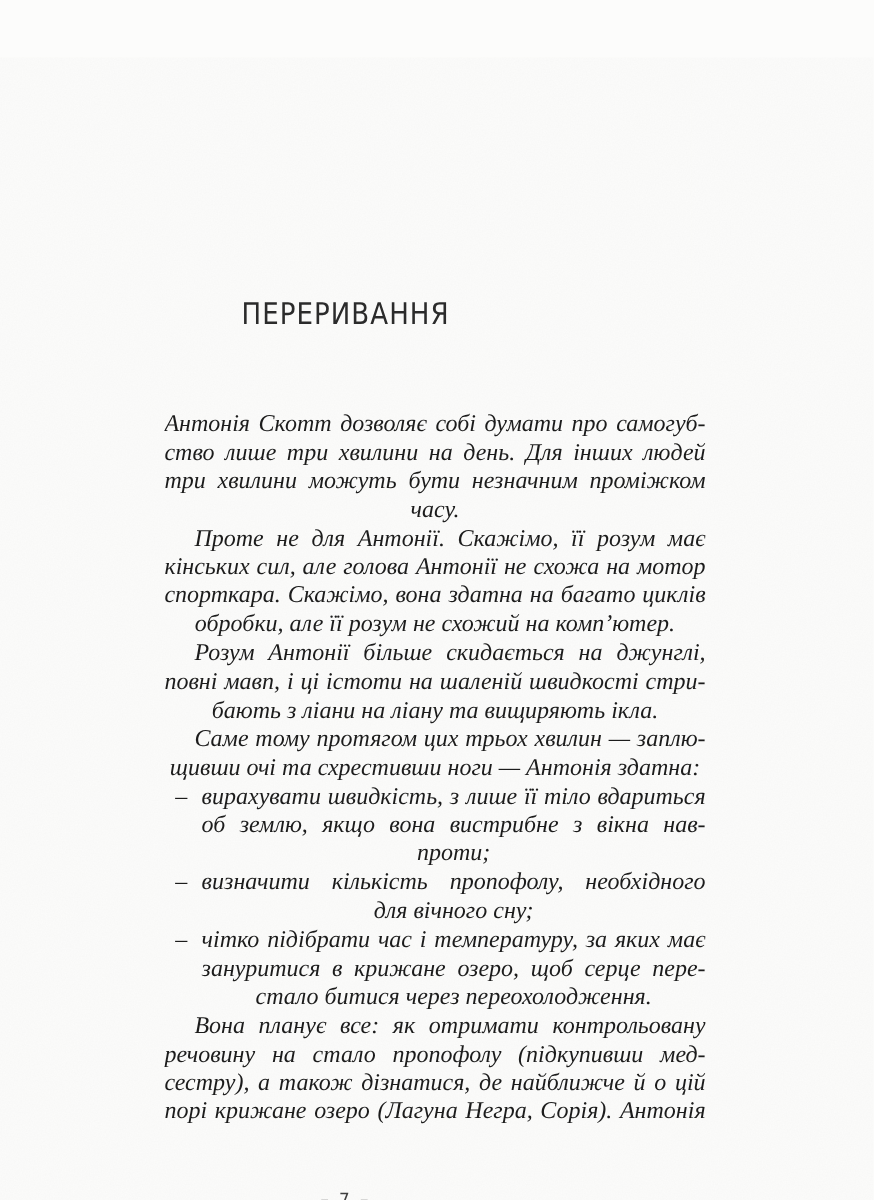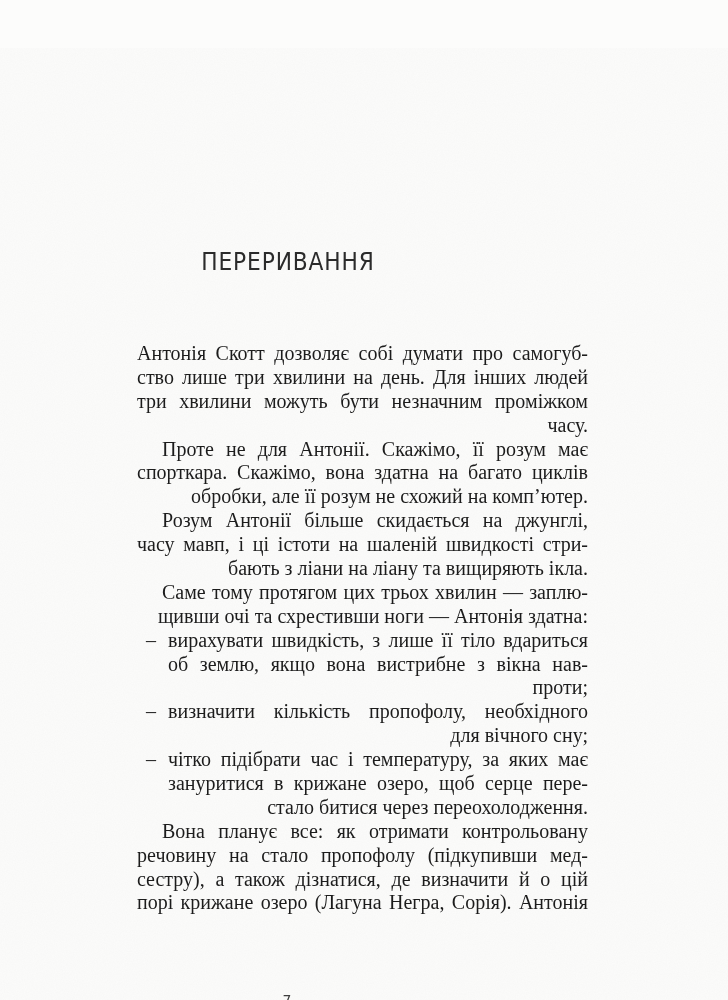--- a/index.html
+++ b/index.html
@@ -39,26 +39,26 @@
     color:var(--title-ink);
     transform:scaleX(0.87);
   }
   .body-text{
     position:absolute;
     left:137px;top:294px;
     width:451px;
     color:var(--ink);
     font-size:20px;
   }
-  .block{margin:0;padding:0;}
+  .block{margin:0;padding:0;font-style:italic;}
   .ln{
     height:var(--lh);
     line-height:var(--lh);
     overflow:hidden;
-    text-align:right;
+    text-align:center;
     white-space:normal;
   }
   .ln.j{text-align:justify;}
   .ln.j::after{content:"";display:inline-block;width:100%;height:0;}
   .ln.ind{text-indent:25px;}
   .list-item{position:relative;padding-left:31px;}
   .list-item .marker{
     position:absolute;
     left:9px;top:0;
     line-height:var(--lh);
@@ -90,26 +90,27 @@
 
   <div class="body-text">
       <div class="block">
         <div class="ln j">Антонія Скотт дозволяє собі думати про самогуб-</div>
         <div class="ln j">ство лише три хвилини на день. Для інших людей</div>
         <div class="ln j">три хвилини можуть бути незначним проміжком</div>
         <div class="ln">часу.</div>
       </div>
       <div class="block">
         <div class="ln j ind">Проте не для Антонії. Скажімо, її розум має багато</div>
+        <div class="ln j">кінських сил, але голова Антонії не схожа на мотор</div>
         <div class="ln j">спорткара. Скажімо, вона здатна на багато циклів</div>
         <div class="ln">обробки, але її розум не схожий на комп’ютер.</div>
       </div>
       <div class="block">
         <div class="ln j ind">Розум Антонії більше скидається на джунглі,</div>
-        <div class="ln j">часу мавп, і ці істоти на шаленій швидкості стри-</div>
+        <div class="ln j">повні мавп, і ці істоти на шаленій швидкості стри-</div>
         <div class="ln">бають з ліани на ліану та вищиряють ікла.</div>
       </div>
       <div class="block">
         <div class="ln j ind">Саме тому протягом цих трьох хвилин — заплю-</div>
         <div class="ln">щивши очі та схрестивши ноги — Антонія здатна:</div>
       </div>
       <div class="block list-item">
         <span class="marker">–</span>
         <div class="ln j">вирахувати швидкість, з лише її тіло вдариться</div>
         <div class="ln j">об землю, якщо вона вистрибне з вікна нав-</div>
@@ -122,19 +123,19 @@
       </div>
       <div class="block list-item">
         <span class="marker">–</span>
         <div class="ln j">чітко підібрати час і температуру, за яких має</div>
         <div class="ln j">зануритися в крижане озеро, щоб серце пере-</div>
         <div class="ln">стало битися через переохолодження.</div>
       </div>
       <div class="block">
         <div class="ln j ind">Вона планує все: як отримати контрольовану</div>
         <div class="ln j">речовину на стало пропофолу (підкупивши мед-</div>
-        <div class="ln j">сестру), а також дізнатися, де визначити й о цій</div>
+        <div class="ln j">сестру), а також дізнатися, де найближче й о цій</div>
         <div class="ln j">порі крижане озеро (Лагуна Негра, Сорія). Антонія</div>
       </div>
     </div>
 
   <div class="pagenum">– 7 –</div>
 </div>
 
 </body></html>

